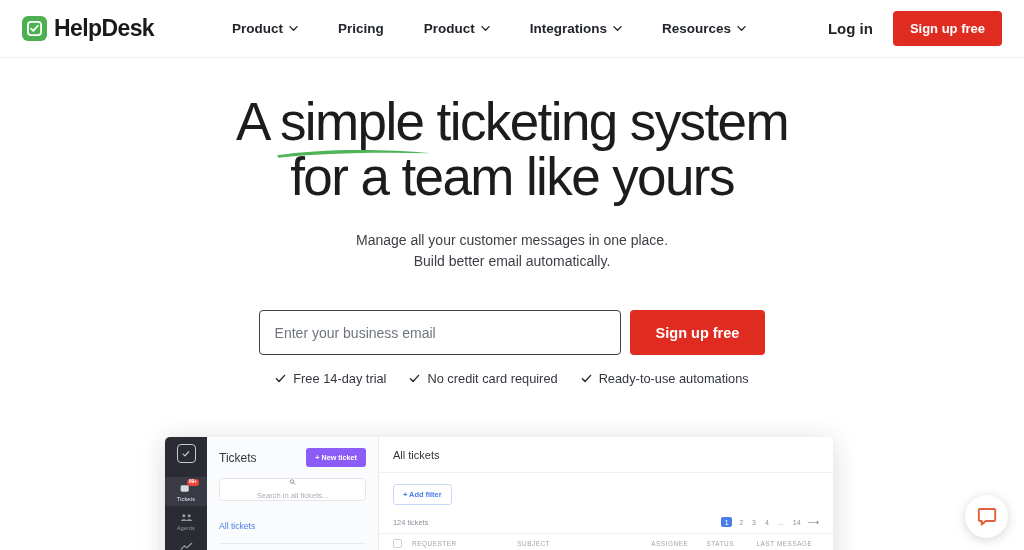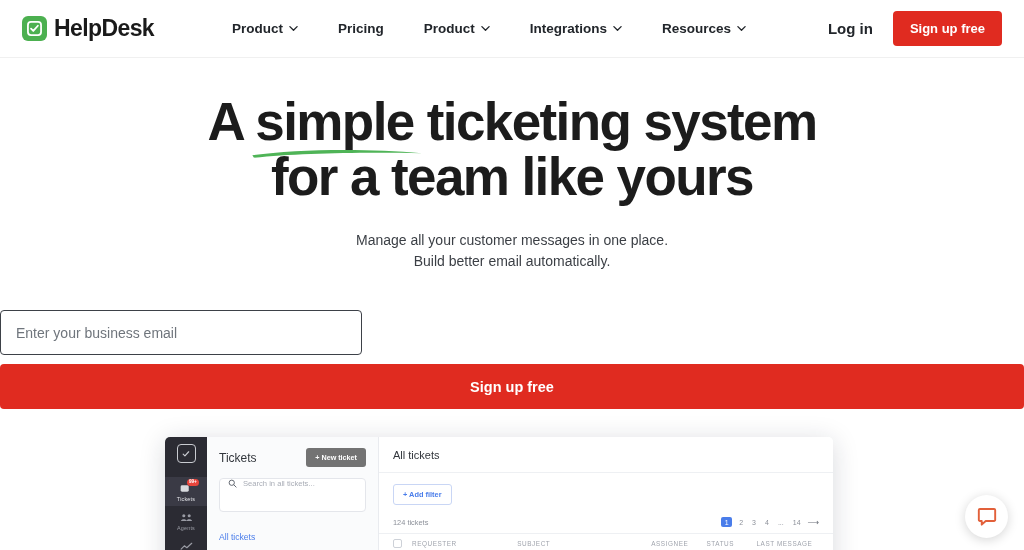--- a/index.html
+++ b/index.html
@@ -94,21 +94,21 @@
     white-space: nowrap;
   }
 
   
   .hero {
     text-align: center;
     padding-top: 36px;
   }
   .headline {
     font-size: 53px;
-    font-weight: bold;
+    font-weight: normal;
     color: #1c1c1c;
     line-height: 1.04;
     letter-spacing: -1.6px;
   }
   .headline-line { display: block; position: relative; }
   .underline-word {
     position: relative;
     display: inline-block;
   }
   .underline-svg {
@@ -126,21 +126,20 @@
     line-height: 1.46;
   }
 
   
   .signup-row {
     margin-top: 39px;
     display: flex;
     justify-content: center;
     align-items: stretch;
     gap: 9px;
-    flex-direction: column;
   }
   .email-input {
     width: 362px;
     height: 45px;
     border: 1px solid #3d4148;
     border-radius: 4px;
     padding: 0 15px;
     font-size: 14px;
     font-family: inherit;
     color: #22262b;
@@ -244,39 +243,40 @@
     padding: 11px 12px 0;
   }
   .ap-list-top {
     display: flex;
     align-items: center;
     justify-content: space-between;
     margin-bottom: 11px;
   }
   .ap-list-title { font-size: 12px; color: #32363c; }
   .ap-newticket {
-    background: #737373;
+    background: #8b5cf6;
     color: #fff;
     font-size: 7.2px;
     font-weight: bold;
     border-radius: 3px;
     padding: 5px 9px;
     cursor: pointer;
     white-space: nowrap;
   }
   .ap-search {
     background: #fff;
     border: 1px solid #e4e6eb;
     border-radius: 4px;
-    height: 34px;
-    display: flex;
-    align-items: flex-start;
+    height: 23px;
+    display: flex;
+    align-items: center;
     gap: 6px;
     padding: 0 8px;
     margin-bottom: 15px;
+    flex-direction: column;
   }
   .ap-search-ph { font-size: 7.6px; color: #a9adb6; }
   .ap-alltickets {
     font-size: 8.6px;
     color: #4a7dea;
     padding: 5px 0 12px;
     cursor: pointer;
   }
   .ap-divider { height: 1px; background: #e9ebef; }
 
@@ -424,20 +424,40 @@
   <div class="subhead">
     <div>Manage all your customer messages in one place.</div>
     <div>Build better email automatically.</div>
   </div>
 
   <div class="signup-row">
     <input class="email-input" type="text" placeholder="Enter your business email" style="">
     <button class="btn-signup-hero">Sign up free</button>
   </div>
 
+  <div class="perks">
+    <div class="perk">
+      <svg class="perk-check" viewBox="0 0 12 12">
+        <path d="M1.5 6.3 L4.4 9.2 L10.5 2.6" fill="none" stroke="#22262b" stroke-width="1.5" stroke-linecap="round" stroke-linejoin="round"></path>
+      </svg>
+      <span>Free 14-day trial</span>
+    </div>
+    <div class="perk">
+      <svg class="perk-check" viewBox="0 0 12 12">
+        <path d="M1.5 6.3 L4.4 9.2 L10.5 2.6" fill="none" stroke="#22262b" stroke-width="1.5" stroke-linecap="round" stroke-linejoin="round"></path>
+      </svg>
+      <span>No credit card required</span>
+    </div>
+    <div class="perk">
+      <svg class="perk-check" viewBox="0 0 12 12">
+        <path d="M1.5 6.3 L4.4 9.2 L10.5 2.6" fill="none" stroke="#22262b" stroke-width="1.5" stroke-linecap="round" stroke-linejoin="round"></path>
+      </svg>
+      <span>Ready-to-use automations</span>
+    </div>
+  </div>
 </div>
 
 <div class="app-preview">
 
   <div class="ap-sidebar">
     <div class="ap-logo">
       <svg width="10" height="10" viewBox="0 0 12 12">
         <path d="M2.6 6.2 L4.7 8.3 L9.2 3.3" fill="none" stroke="#c9cbd1" stroke-width="1.4" stroke-linecap="round" stroke-linejoin="round"></path>
       </svg>
     </div>

